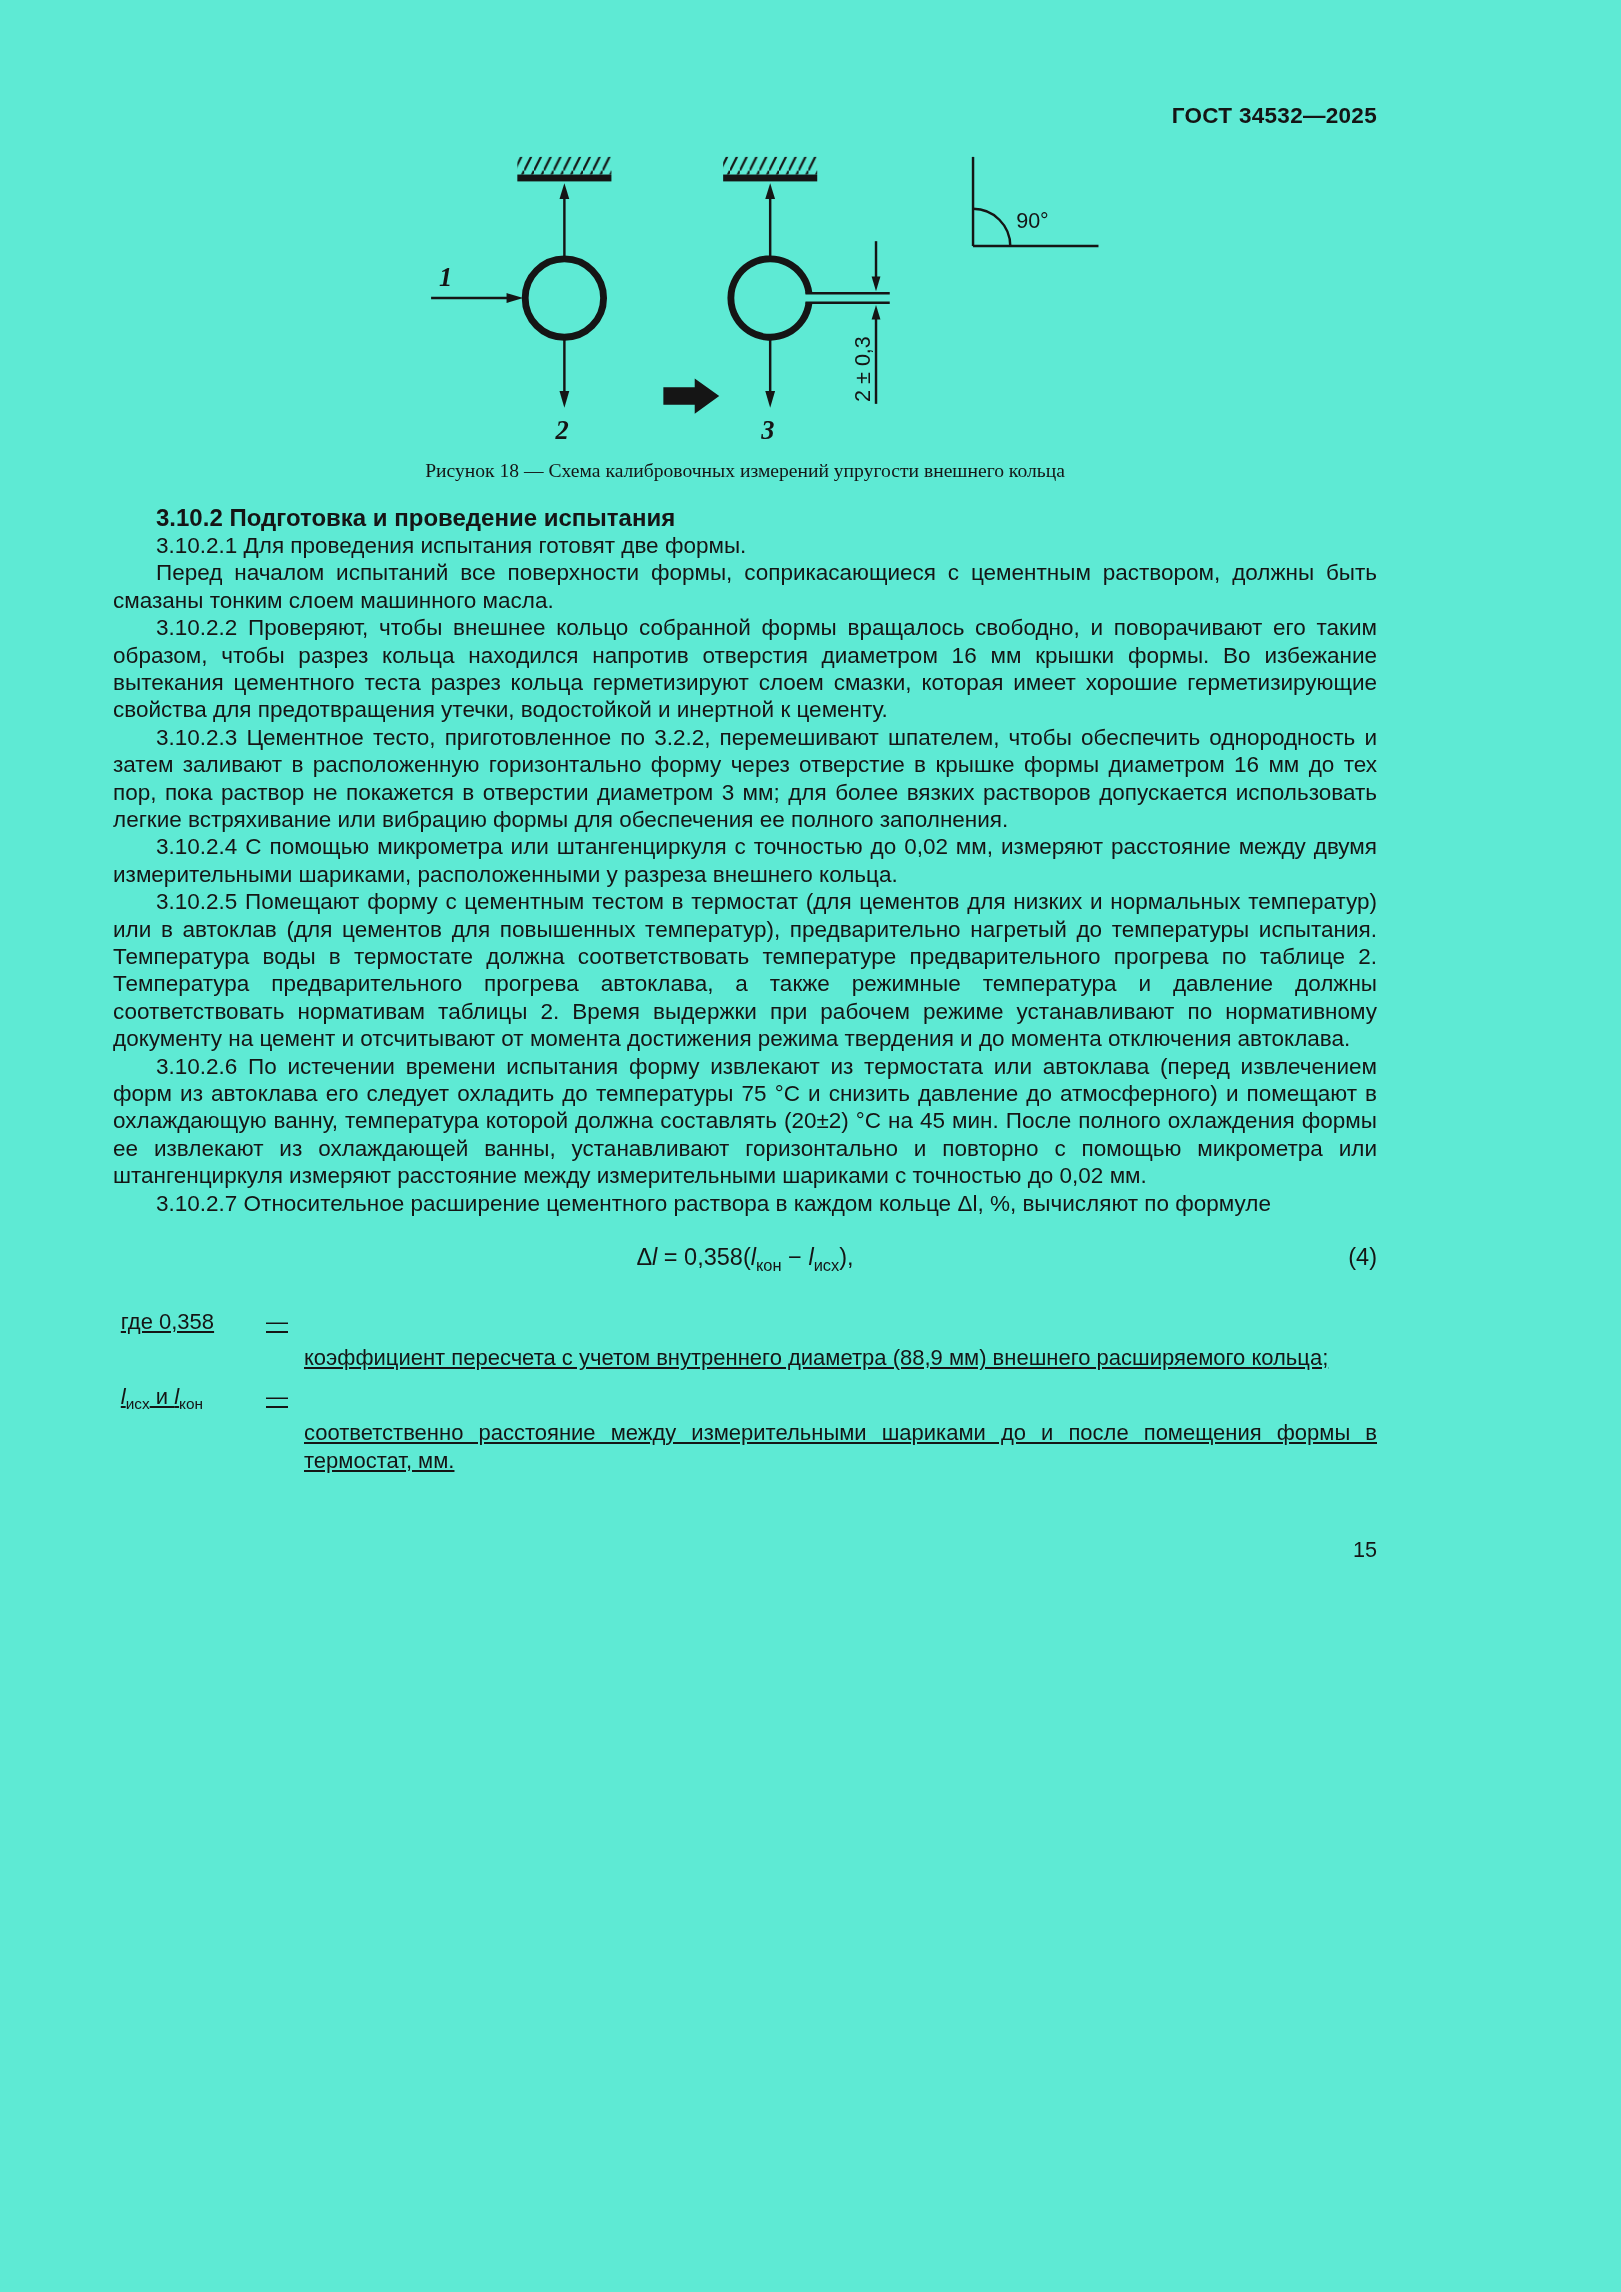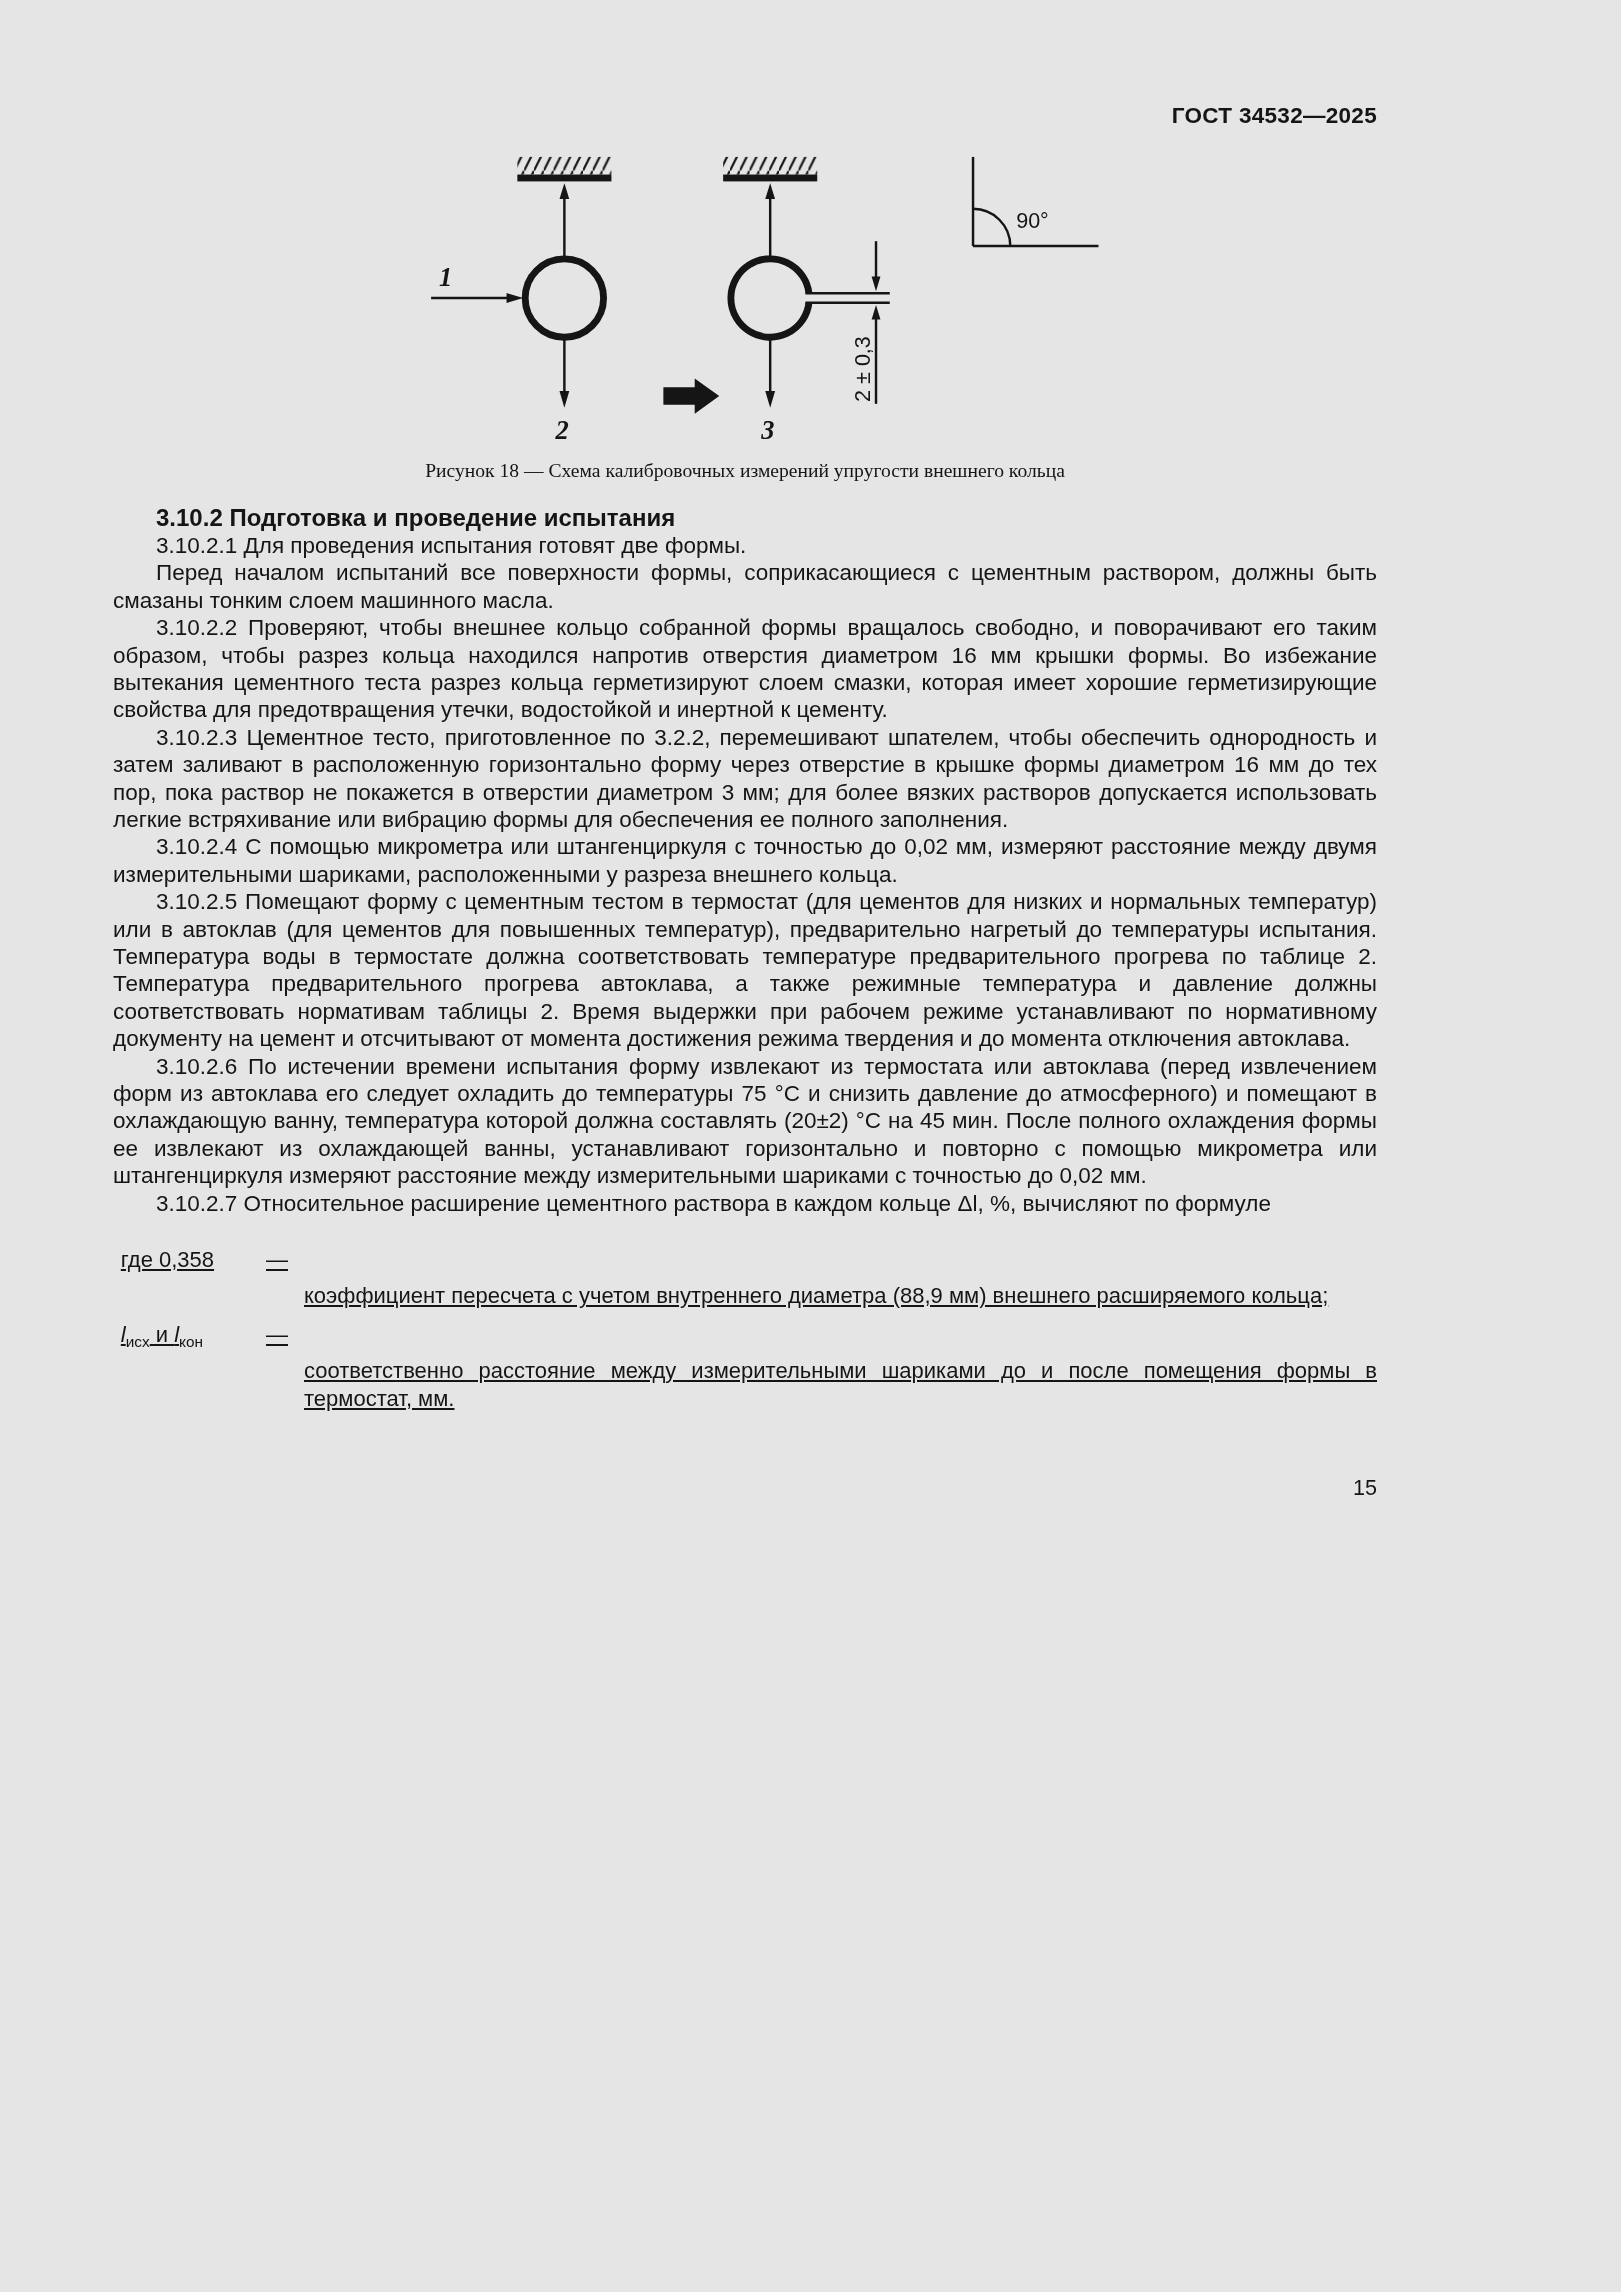--- a/index.html
+++ b/index.html
@@ -2,21 +2,21 @@
 <html><head>
 <meta charset="utf-8">
 <style>
   * { margin: 0; padding: 0; box-sizing: border-box; }
   html, body { background: #ffffff; }
   .page {
     position: relative;
     width: 1621px;
     height: 2293px;
     margin: 0 auto;
-    background: #e5e5e5;
+    background: #5eead4;
     color: #151515;
     font-family: "Liberation Sans", sans-serif;
   }
   .content {
     position: absolute;
     left: 113px;
     top: 103px;
     width: 1264px;
   }
   .doc-header {
@@ -182,20 +182,24 @@
 
     <p class="body-par">3.10.2.1 Для проведения испытания готовят две формы.</p>
     <p class="body-par">Перед началом испытаний все поверхности формы, соприкасающиеся с цементным раствором, должны быть смазаны тонким слоем машинного масла.</p>
     <p class="body-par">3.10.2.2 Проверяют, чтобы внешнее кольцо собранной формы вращалось свободно, и поворачивают его таким образом, чтобы разрез кольца находился напротив отверстия диаметром 16 мм крышки формы. Во избежание вытекания цементного теста разрез кольца герметизируют слоем смазки, которая имеет хорошие герметизирующие свойства для предотвращения утечки, водостойкой и инертной к цементу.</p>
     <p class="body-par">3.10.2.3 Цементное тесто, приготовленное по 3.2.2, перемешивают шпателем, чтобы обеспечить однородность и затем заливают в расположенную горизонтально форму через отверстие в крышке формы диаметром 16 мм до тех пор, пока раствор не покажется в отверстии диаметром 3 мм; для более вязких растворов допускается использовать легкие встряхивание или вибрацию формы для обеспечения ее полного заполнения.</p>
     <p class="body-par">3.10.2.4 С помощью микрометра или штангенциркуля с точностью до 0,02 мм, измеряют расстояние между двумя измерительными шариками, расположенными у разреза внешнего кольца.</p>
     <p class="body-par">3.10.2.5 Помещают форму с цементным тестом в термостат (для цементов для низких и нормальных температур) или в автоклав (для цементов для повышенных температур), предварительно нагретый до температуры испытания. Температура воды в термостате должна соответствовать температуре предварительного прогрева по таблице 2. Температура предварительного прогрева автоклава, а также режимные температура и давление должны соответствовать нормативам таблицы 2. Время выдержки при рабочем режиме устанавливают по нормативному документу на цемент и отсчитывают от момента достижения режима твердения и до момента отключения автоклава.</p>
     <p class="body-par">3.10.2.6 По истечении времени испытания форму извлекают из термостата или автоклава (перед извлечением форм из автоклава его следует охладить до температуры 75 °С и снизить давление до атмосферного) и помещают в охлаждающую ванну, температура которой должна составлять (20±2) °С на 45 мин. После полного охлаждения формы ее извлекают из охлаждающей ванны, устанавливают горизонтально и повторно с помощью микрометра или штангенциркуля измеряют расстояние между измерительными шариками с точностью до 0,02 мм.</p>
     <p class="body-par">3.10.2.7 Относительное расширение цементного раствора в каждом кольце Δl, %, вычисляют по формуле</p>
 
+    <div class="formula-row">
+      <span class="formula"><span>Δ</span><i>l</i><span> = 0,358(</span><i>l</i><sub>кон</sub><span> − </span><i>l</i><sub>исх</sub><span>),</span></span>
+      <span class="formula-number">(4)</span>
+    </div>
 
     <div class="where-block">
       <div class="where-row">
         <span class="where-term">где 0,358</span>
         <span class="where-dash">—</span>
         <span class="where-def">коэффициент пересчета с учетом внутреннего диаметра (88,9 мм) внешнего расширяемого кольца;</span>
       </div>
       <div class="where-row">
         <span class="where-term"><i>l</i><sub>исх</sub><span> и </span><i>l</i><sub>кон</sub></span>
         <span class="where-dash">—</span>

